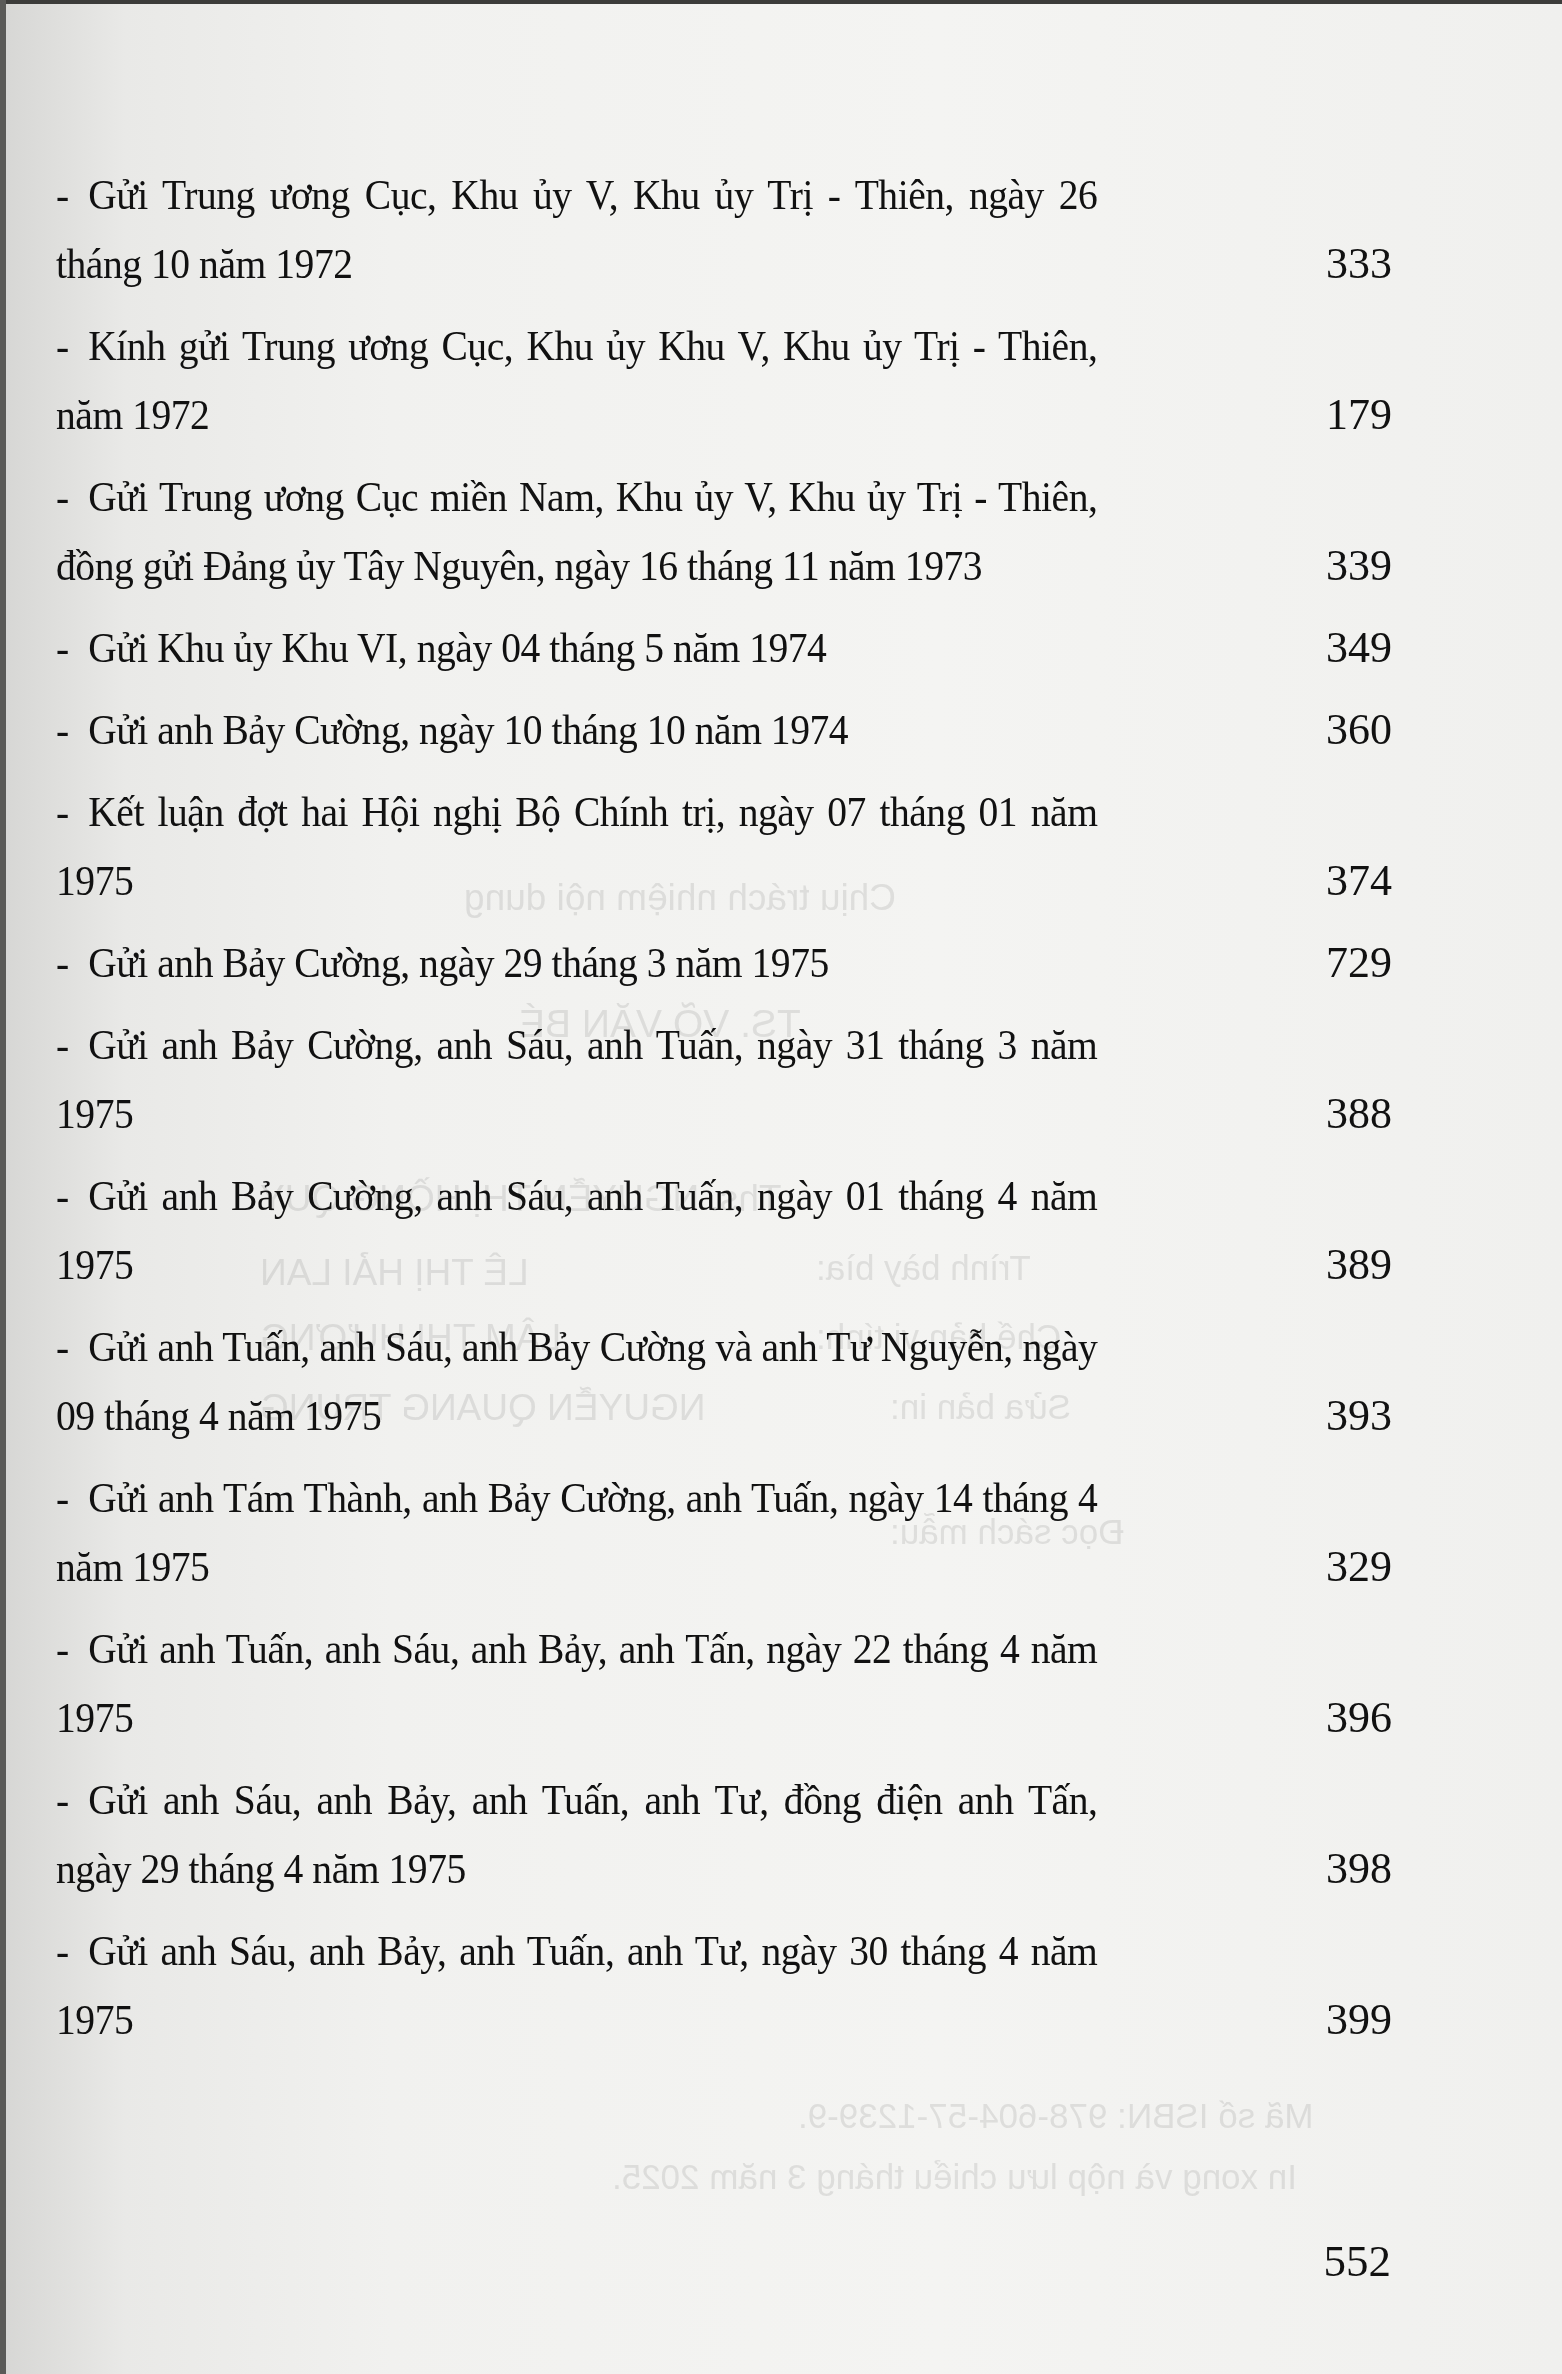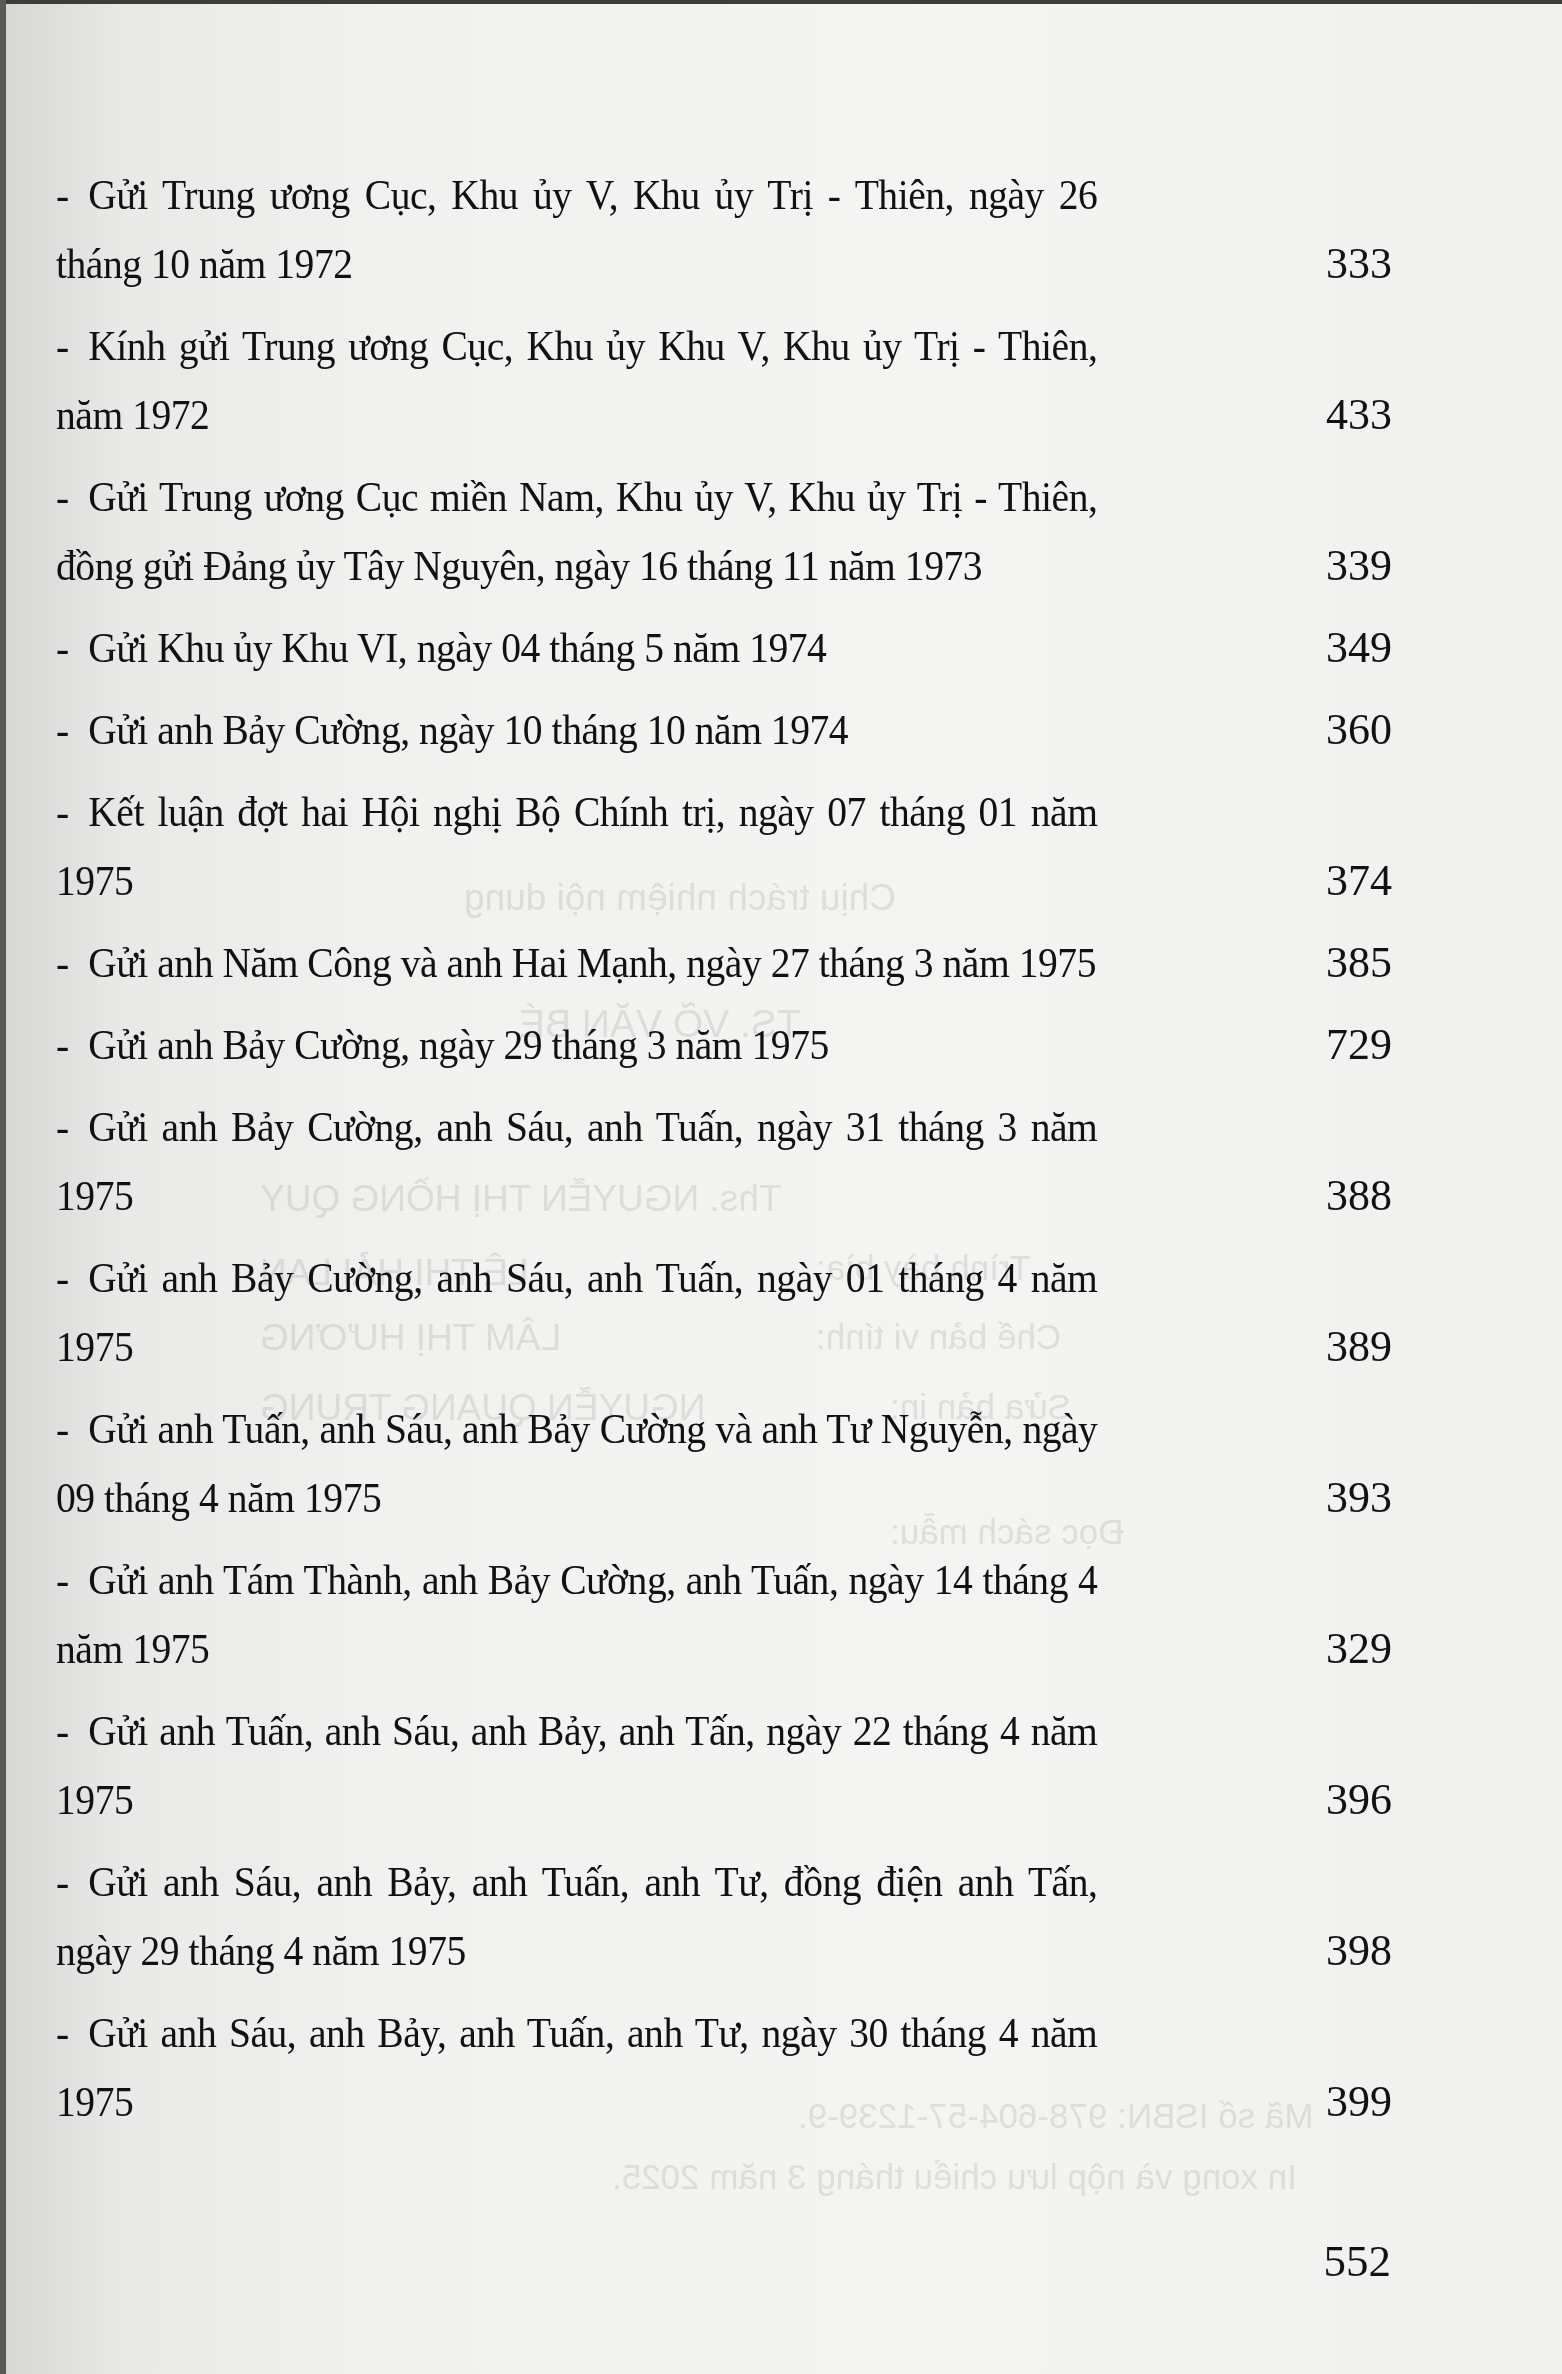--- a/index.html
+++ b/index.html
@@ -95,41 +95,37 @@
 <div class="bleed" style="left:798px; top:2096px; font-size:35px;">Mã số ISBN: 978-604-57-1239-9.</div>
 <div class="bleed" style="left:612px; top:2157px; font-size:35px;">In xong và nộp lưu chiểu tháng 3 năm 2025.</div>
 
 <div class="toc">
   <div class="entry">
     <div class="entry-text"><span class="dash">-</span><span>Gửi Trung ương Cục, Khu ủy V, Khu ủy Trị - Thiên, ngày 26 tháng 10 năm 1972</span></div>
     <div class="entry-page">333</div>
   </div>
   <div class="entry">
     <div class="entry-text"><span class="dash">-</span><span>Kính gửi Trung ương Cục, Khu ủy Khu V, Khu ủy Trị - Thiên, năm 1972</span></div>
-    <div class="entry-page">433</div>
+    <div class="entry-page">179</div>
   </div>
   <div class="entry">
     <div class="entry-text"><span class="dash">-</span><span>Gửi Trung ương Cục miền Nam, Khu ủy V, Khu ủy Trị - Thiên, đồng gửi Đảng ủy Tây Nguyên, ngày 16 tháng 11 năm 1973</span></div>
     <div class="entry-page">339</div>
   </div>
   <div class="entry">
     <div class="entry-text"><span class="dash">-</span><span>Gửi Khu ủy Khu VI, ngày 04 tháng 5 năm 1974</span></div>
     <div class="entry-page">349</div>
   </div>
   <div class="entry">
     <div class="entry-text"><span class="dash">-</span><span>Gửi anh Bảy Cường, ngày 10 tháng 10 năm 1974</span></div>
     <div class="entry-page">360</div>
   </div>
   <div class="entry">
     <div class="entry-text"><span class="dash">-</span><span>Kết luận đợt hai Hội nghị Bộ Chính trị, ngày 07 tháng 01 năm 1975</span></div>
     <div class="entry-page">374</div>
-  </div>
-  <div class="entry">
-    <div class="entry-text"><span class="dash">-</span><span>Gửi anh Năm Công và anh Hai Mạnh, ngày 27 tháng 3 năm 1975</span></div>
-    <div class="entry-page">385</div>
   </div>
   <div class="entry">
     <div class="entry-text"><span class="dash">-</span><span>Gửi anh Bảy Cường, ngày 29 tháng 3 năm 1975</span></div>
     <div class="entry-page">729</div>
   </div>
   <div class="entry">
     <div class="entry-text"><span class="dash">-</span><span>Gửi anh Bảy Cường, anh Sáu, anh Tuấn, ngày 31 tháng 3 năm 1975</span></div>
     <div class="entry-page">388</div>
   </div>
   <div class="entry">

